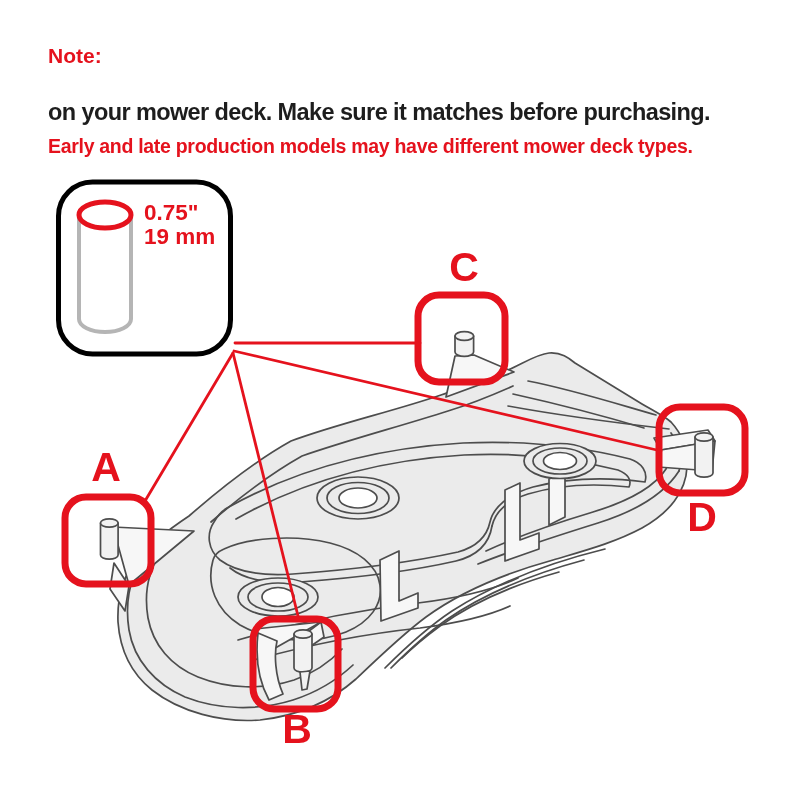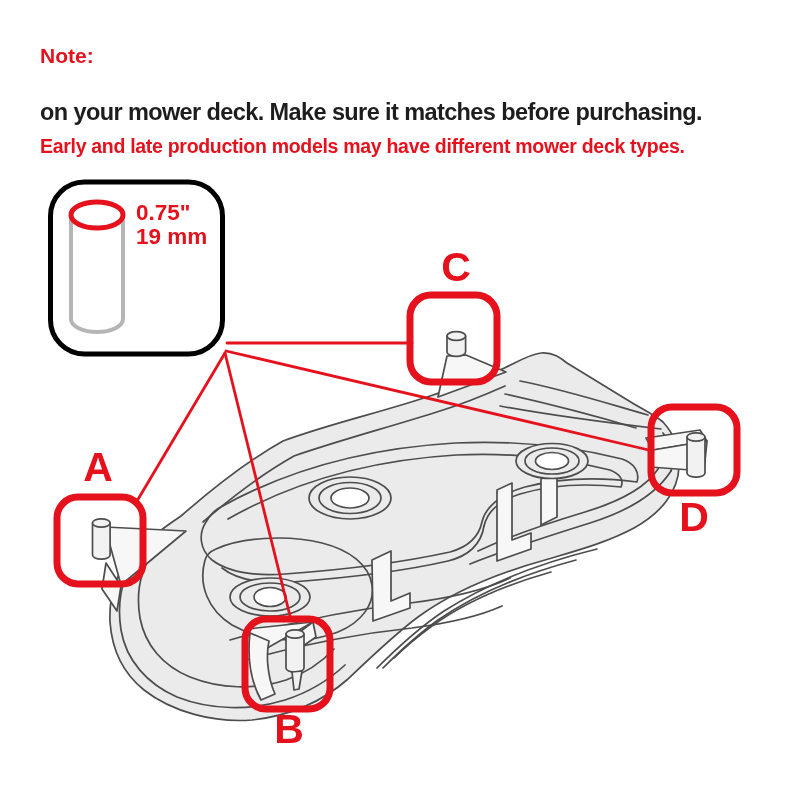--- a/index.html
+++ b/index.html
@@ -1,20 +1,20 @@
 <!DOCTYPE html>
 <html><head>
 <meta charset="utf-8">
 <style>
   html,body{margin:0;padding:0;}
   body{
     width:800px;height:800px;background:#ffffff;overflow:hidden;position:relative;
     font-family:"Liberation Sans", sans-serif;
   }
-  .stage{position:absolute;left:0;top:0;width:670px;height:800px;}
+  .stage{position:absolute;left:8px;top:0;width:670px;height:800px;}
   svg.diagram{position:absolute;left:0;top:0;}
   .hdr{position:absolute;left:40px;white-space:nowrap;font-weight:bold;}
   .note-label{top:44px;font-size:21px;color:#e5121d;}
   .instr1{top:70px;font-size:23.5px;letter-spacing:-0.6px;color:#1d1d1d;}
   .instr2{top:99px;font-size:23.5px;letter-spacing:-0.6px;color:#1d1d1d;}
   .warning{top:135px;font-size:19.5px;letter-spacing:-0.3px;color:#e5121d;}
   .measure{position:absolute;left:136px;font-weight:bold;color:#e5121d;font-size:22.5px;line-height:1;}
   .measure.inches{top:202px;}
   .measure.mm{top:226px;}
   .mount-letter{

